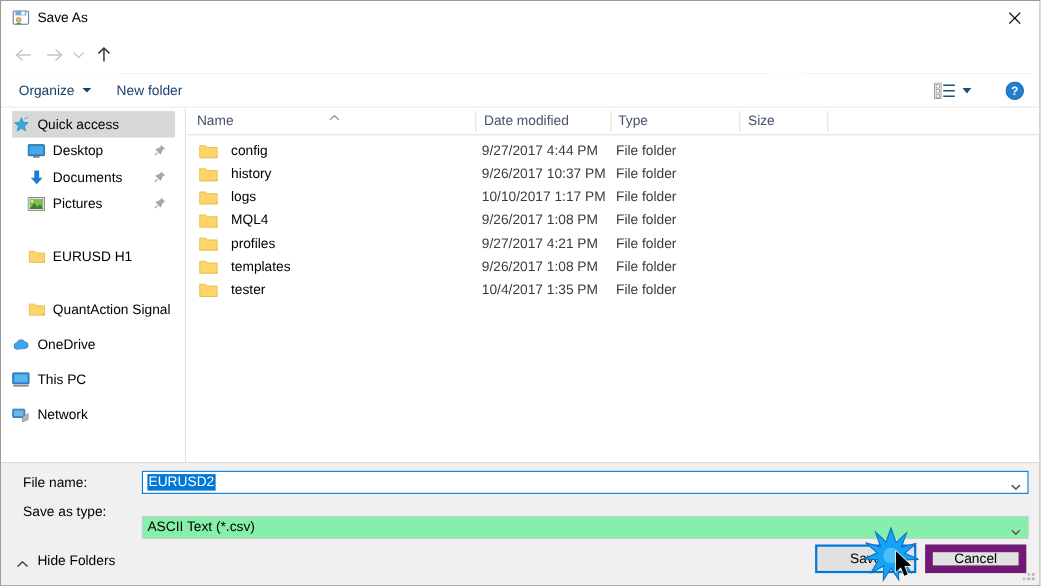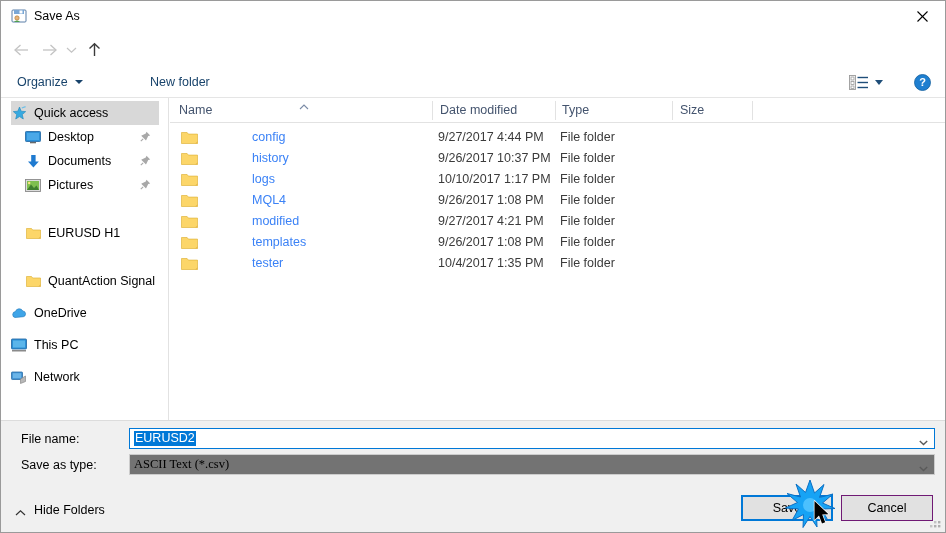--- a/index.html
+++ b/index.html
@@ -126,21 +126,21 @@
     line-height: 16px;
   }
   .tb-organize { left: 16px; }
   .tb-org-arrow {
     position: absolute; left: 74px; top: 13px;
     width: 0; height: 0;
     border-left: 4px solid transparent;
     border-right: 4px solid transparent;
     border-top: 4px solid #18436b;
   }
-  .tb-newfolder { left: 105px; margin-left: 44px; }
+  .tb-newfolder { left: 105px; }
   .tb-viewicon {
     position: absolute; left: 848px; top: 8px;
     width: 20px; height: 15px;
   }
   .tb-view-arrow {
     position: absolute; left: 874px; top: 13px;
     width: 0; height: 0;
     border-left: 4px solid transparent;
     border-right: 4px solid transparent;
     border-top: 5px solid #1f4e79;
@@ -212,21 +212,21 @@
   .row {
     position: absolute; left: 0;
     width: 775px; height: 21px;
     display: block;
   }
   .cell {
     position: absolute; top: 2px;
     font-size: 12.5px;
     white-space: nowrap;
   }
-  .cell-name  { left: 40px; color: #3b82f6; margin-left: 42px; }
+  .cell-name  { left: 40px; color: #000000; }
   .cell-date  { left: 268px; color: #3b3b3b; }
   .cell-type  { left: 390px; color: #3b3b3b; }
   .row-folder-icon {
     position: absolute; left: 11px; top: 2px;
     width: 17px; height: 15px;
   }
 
   
   .bottom {
     position: absolute; left: 0; top: 419px;
@@ -247,24 +247,23 @@
     position: absolute; left: 128px;
     width: 806px; height: 21px;
     box-sizing: border-box;
     background: #ffffff;
   }
   .combo-filename {
     top: 7px;
     border: 1px solid #0078d7;
   }
   .combo-savetype {
-    top: 33px;
+    top: 48px;
     border: 1px solid #cccccc;
-    background: #737373;
-    font-family: Liberation Serif, serif;
+    background: #86efac;
   }
   .combo-value {
     position: absolute; left: 4px; top: 2px;
     font-size: 12.5px; color: #000;
     line-height: 15px;
   }
   .combo-value.selected-text {
     background: #0078d7; color: #ffffff;
     padding: 0 1px;
   }
@@ -278,21 +277,21 @@
     display: flex; align-items: center;
     font-size: 12.5px; color: #000;
   }
   .hf-chev { width: 11px; height: 8px; margin-right: 8px; }
 
   .btn {
     position: absolute;
     height: 26px; width: 92px;
     box-sizing: border-box;
     background: #e1e1e1;
-    border: 1px solid #701a75;
+    border: 7px solid #701a75;
     font-size: 12.5px; color: #000;
     display: flex; align-items: center; justify-content: center;
     font-family: "Liberation Sans", sans-serif;
   }
   .btn-save {
     left: 740px; top: 494px;
     border: 2px solid #0078d7;
     background: #e1e1e1;
   }
   .btn-cancel { left: 840px; top: 494px; }
@@ -613,21 +612,21 @@
         <span class="cell cell-type">File folder</span>
       </div>
 
       <div class="row" style="top:114px;">
         <span class="row-folder-icon">
           <svg width="17" height="15" viewBox="0 0 17 15">
             <path d="M0.5 2.5 h5.6 l1.3 1.6 h9.1 v9.4 h-16 z" fill="#fcd669" stroke="#e0b43e" stroke-width="0.7"></path>
             <path d="M14.2 13.5 l2.3-2.3 v2.3 z" fill="#e5b94a"></path>
           </svg>
         </span>
-        <span class="cell cell-name">modified</span>
+        <span class="cell cell-name">profiles</span>
         <span class="cell cell-date">9/27/2017 4:21 PM</span>
         <span class="cell cell-type">File folder</span>
       </div>
 
       <div class="row" style="top:135px;">
         <span class="row-folder-icon">
           <svg width="17" height="15" viewBox="0 0 17 15">
             <path d="M0.5 2.5 h5.6 l1.3 1.6 h9.1 v9.4 h-16 z" fill="#fcd669" stroke="#e0b43e" stroke-width="0.7"></path>
             <path d="M14.2 13.5 l2.3-2.3 v2.3 z" fill="#e5b94a"></path>
           </svg>

